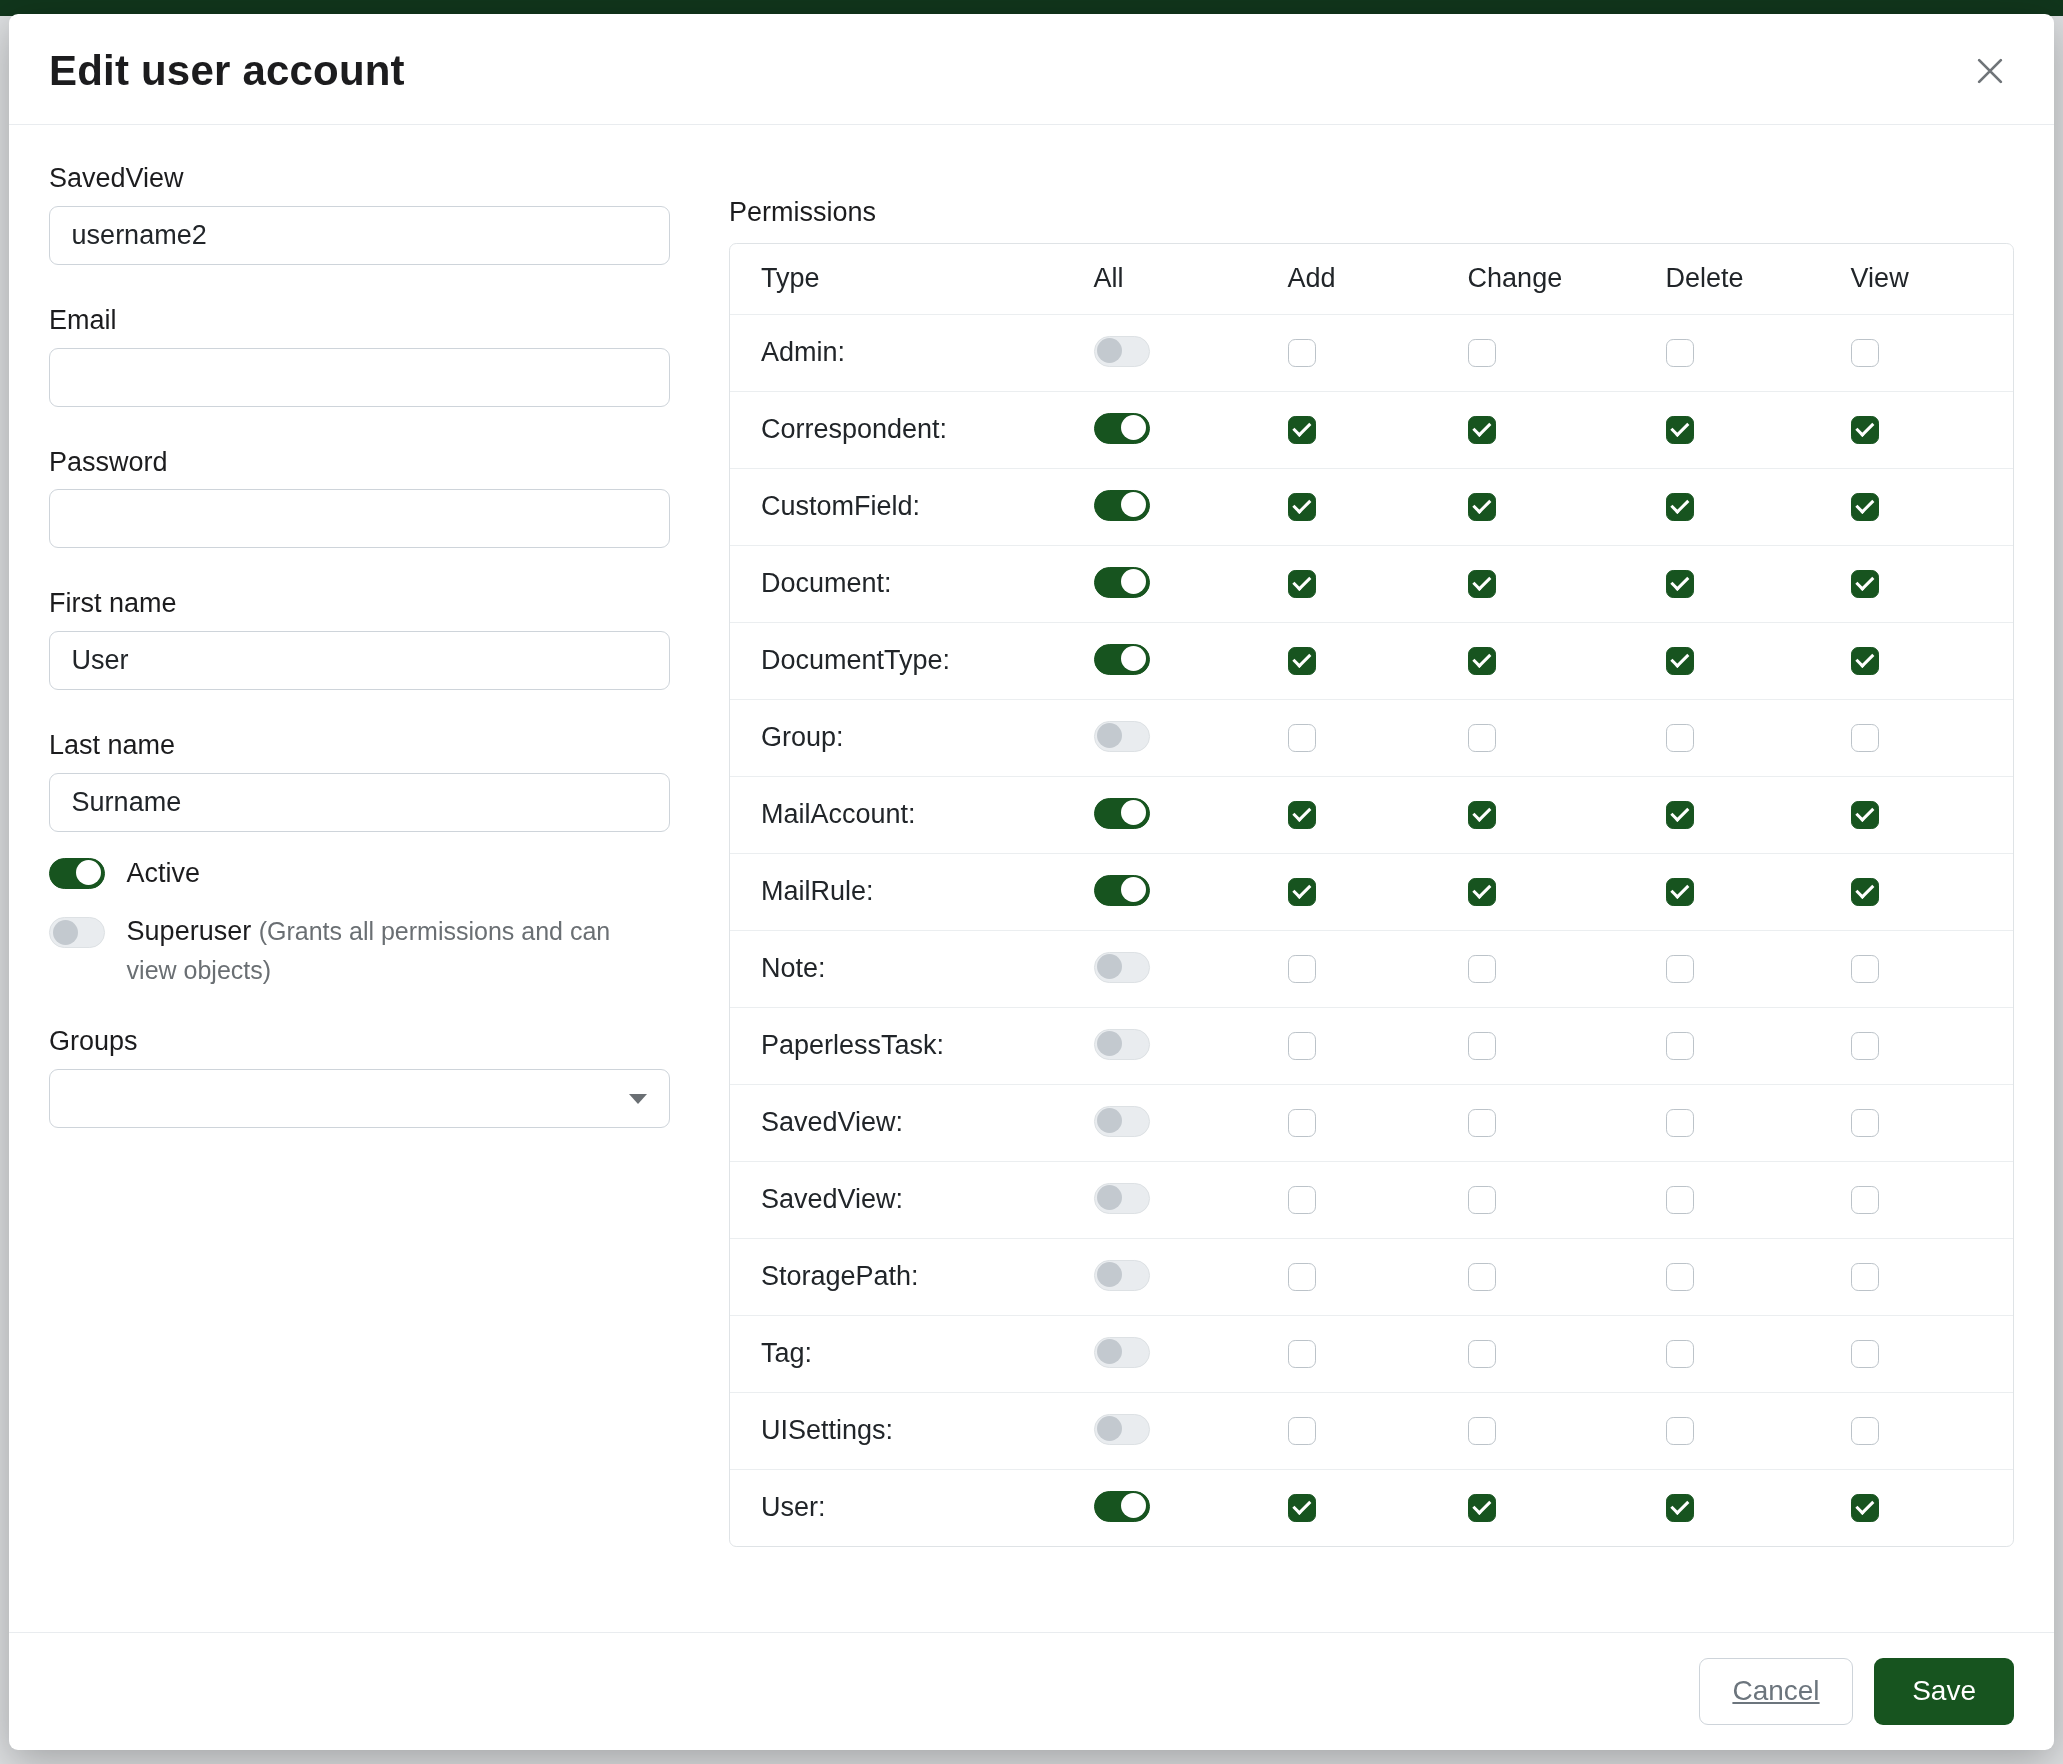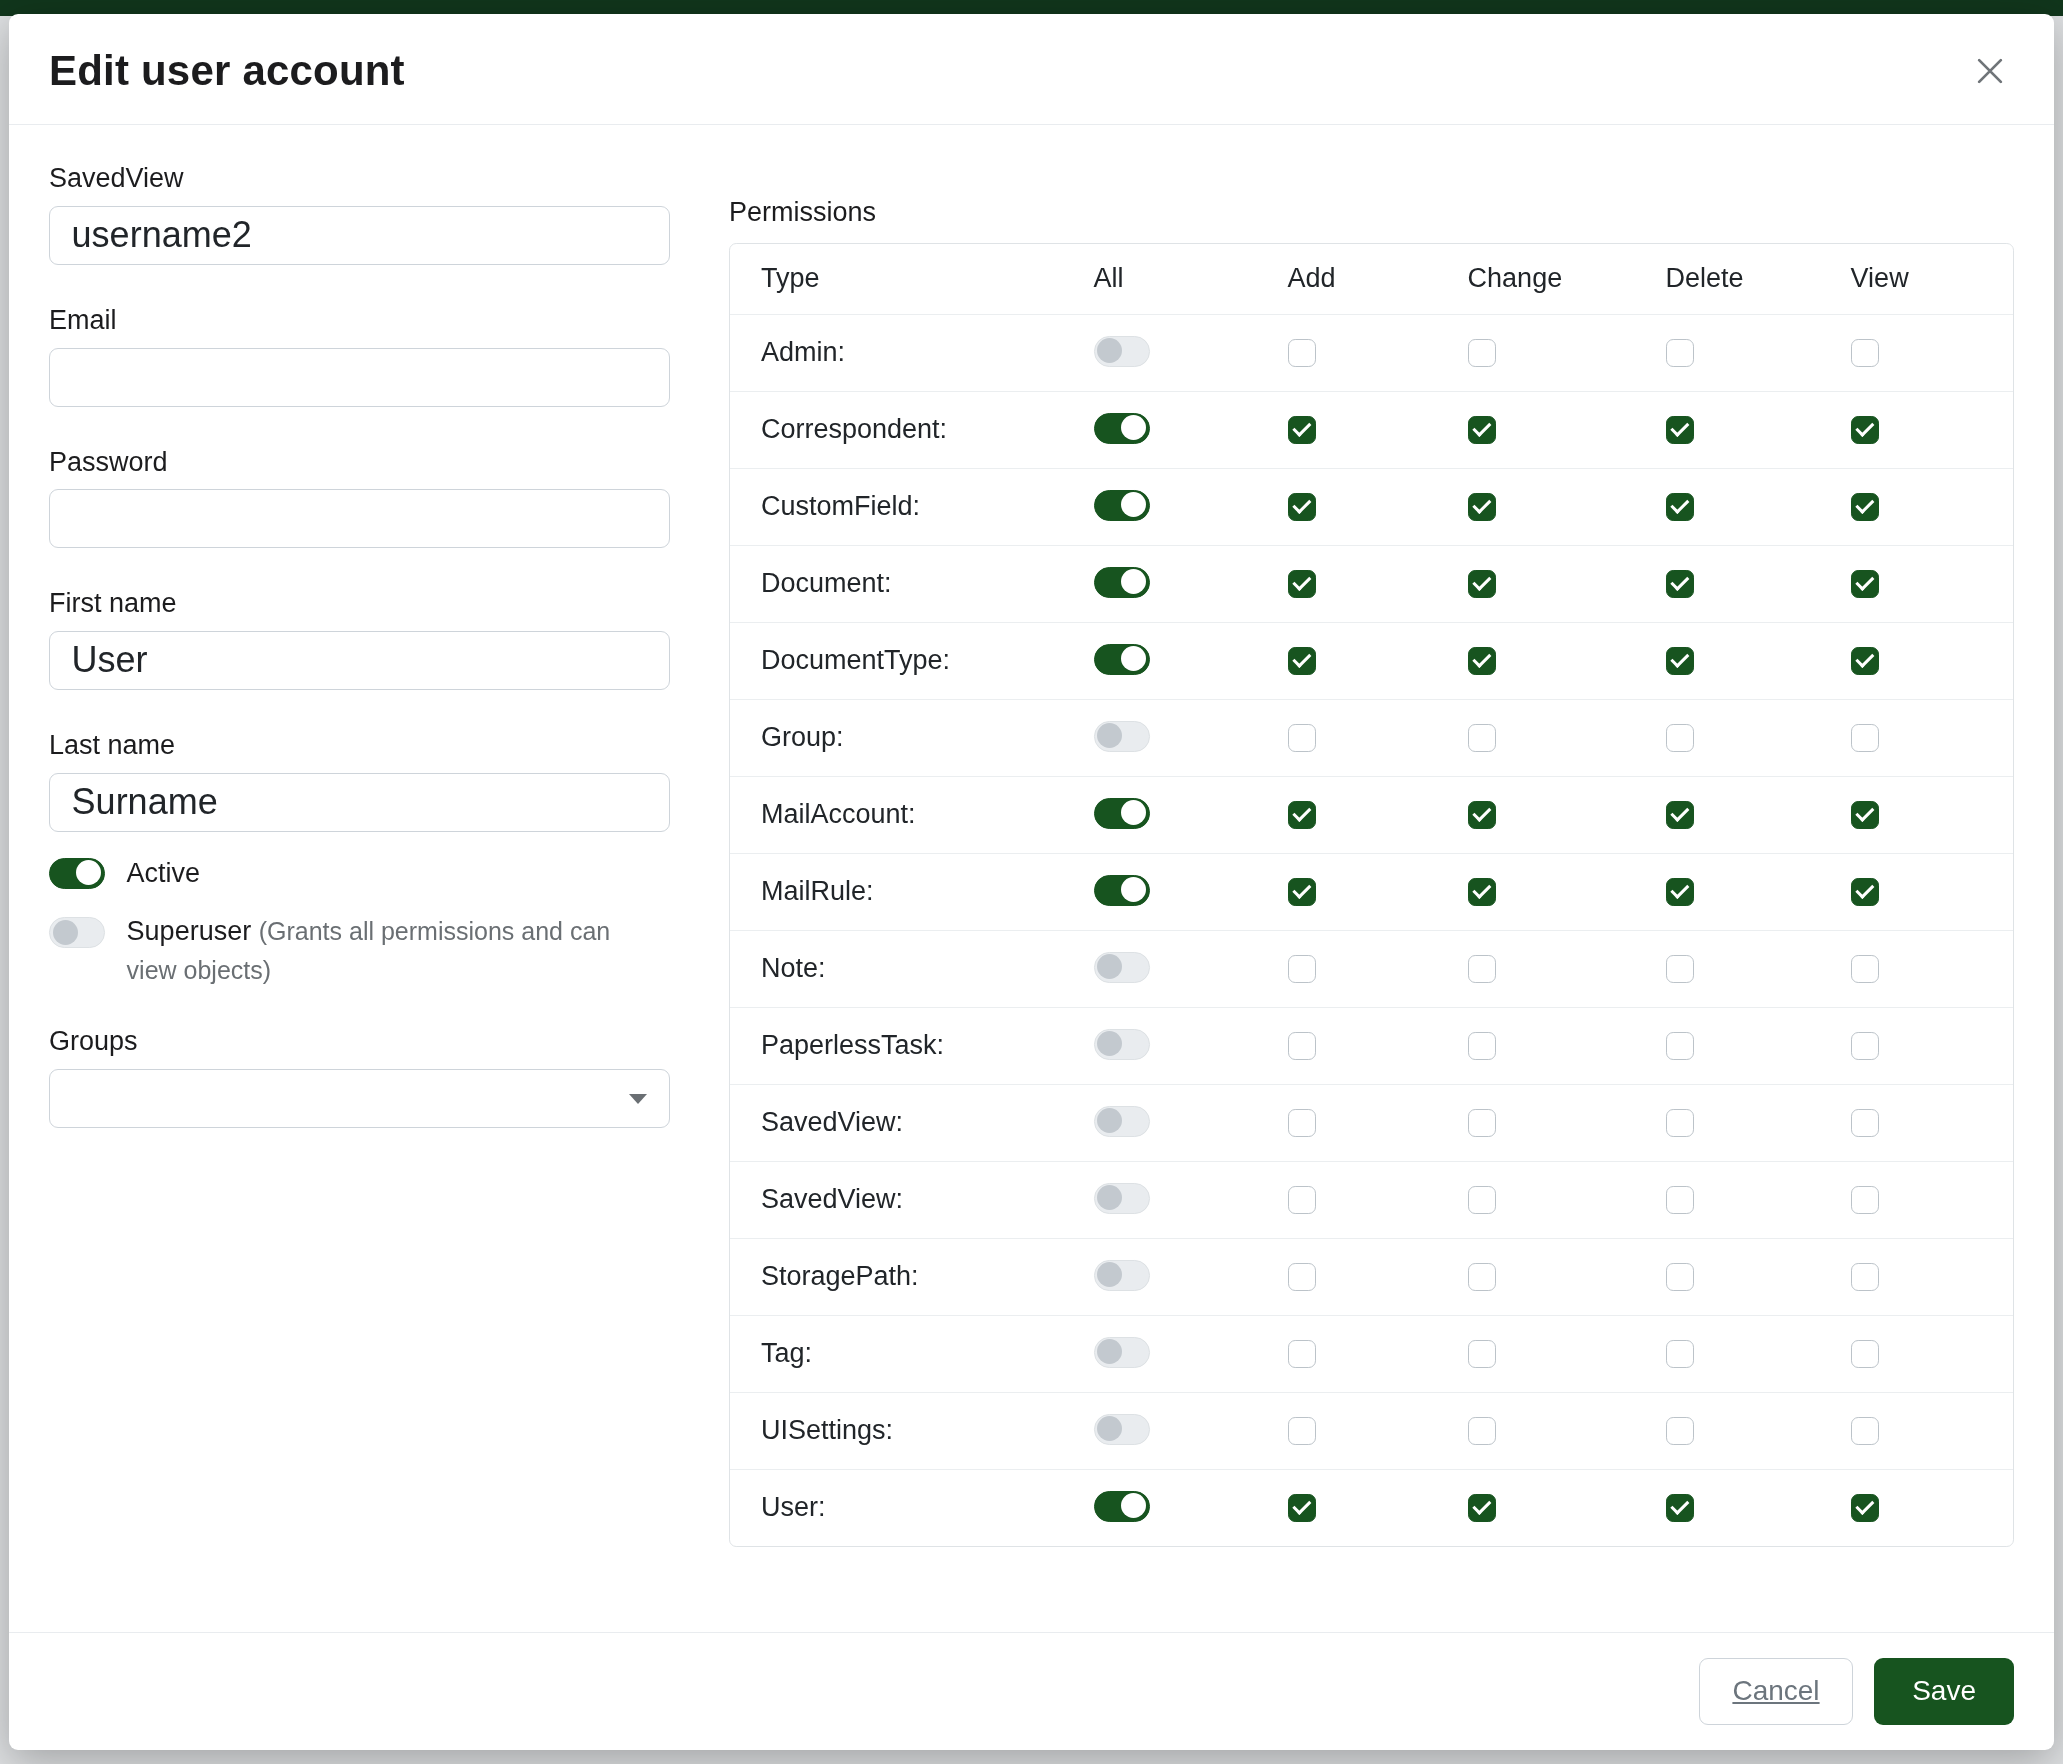--- a/index.html
+++ b/index.html
@@ -50,21 +50,21 @@
 
   
   .left-col { width: 621px; flex: 0 0 auto; }
   .form-group { margin-bottom: 40px; }
   .form-label {
     display: block; font-size: 27px; color: #1c1c1e; margin-bottom: 11.7px;
   }
   .text-input {
     width: 100%; height: 59px;
     border: 1.8px solid #ced4da; border-radius: 9px;
-    font-size: 36px; color: #212529; padding: 0 21.6px;
+    font-size: 27px; color: #212529; padding: 0 21.6px;
     font-family: inherit; background: #fff; outline: none;
   }
 
   .toggle-row {
     display: flex; align-items: center; gap: 21.6px; margin-bottom: 23.4px;
   }
   .toggle-row.align-top { align-items: flex-start; }
   .toggle-label { font-size: 27px; color: #1c1c1e; }
   .toggle-text-wrap { max-width: 504px; font-size: 27px; line-height: 1.45; }
   .toggle-hint { font-size: 25px; color: #6a6f73; }

